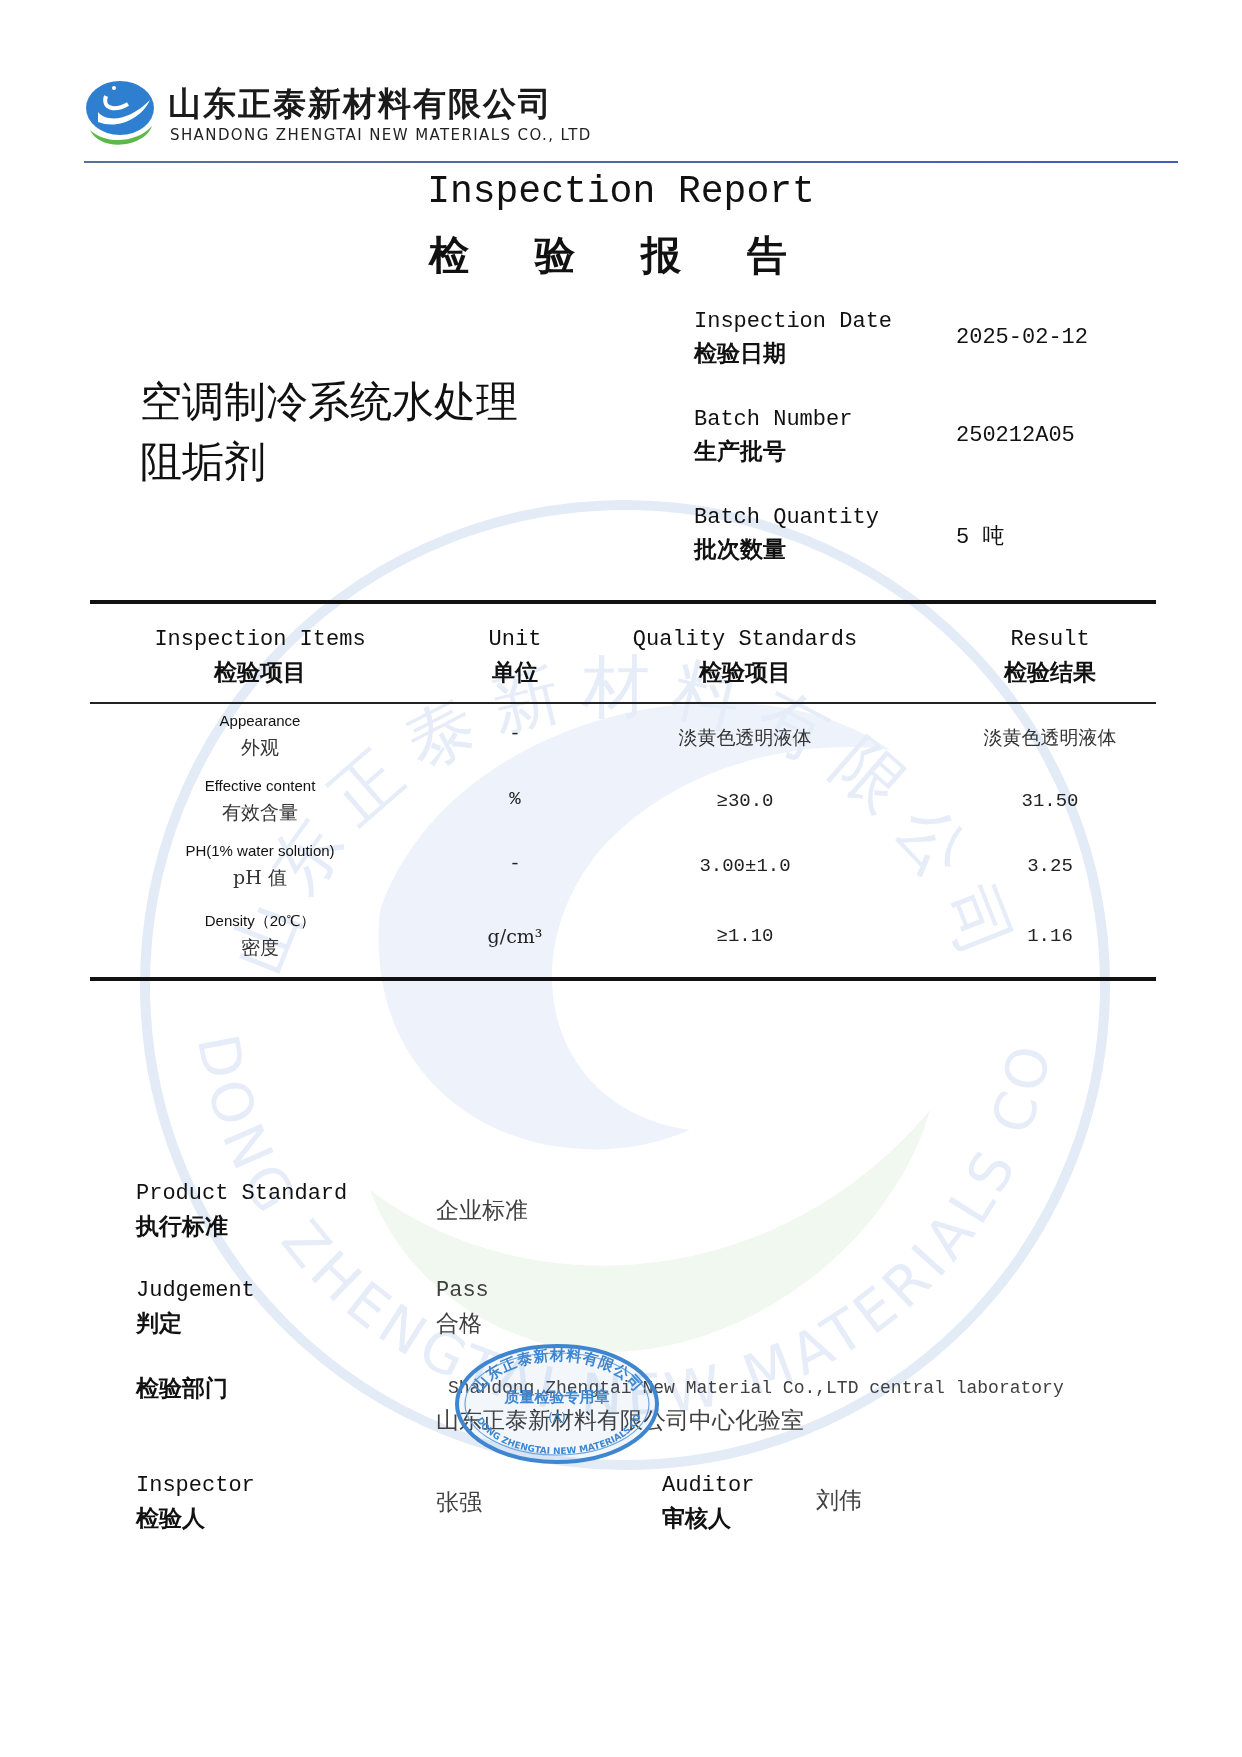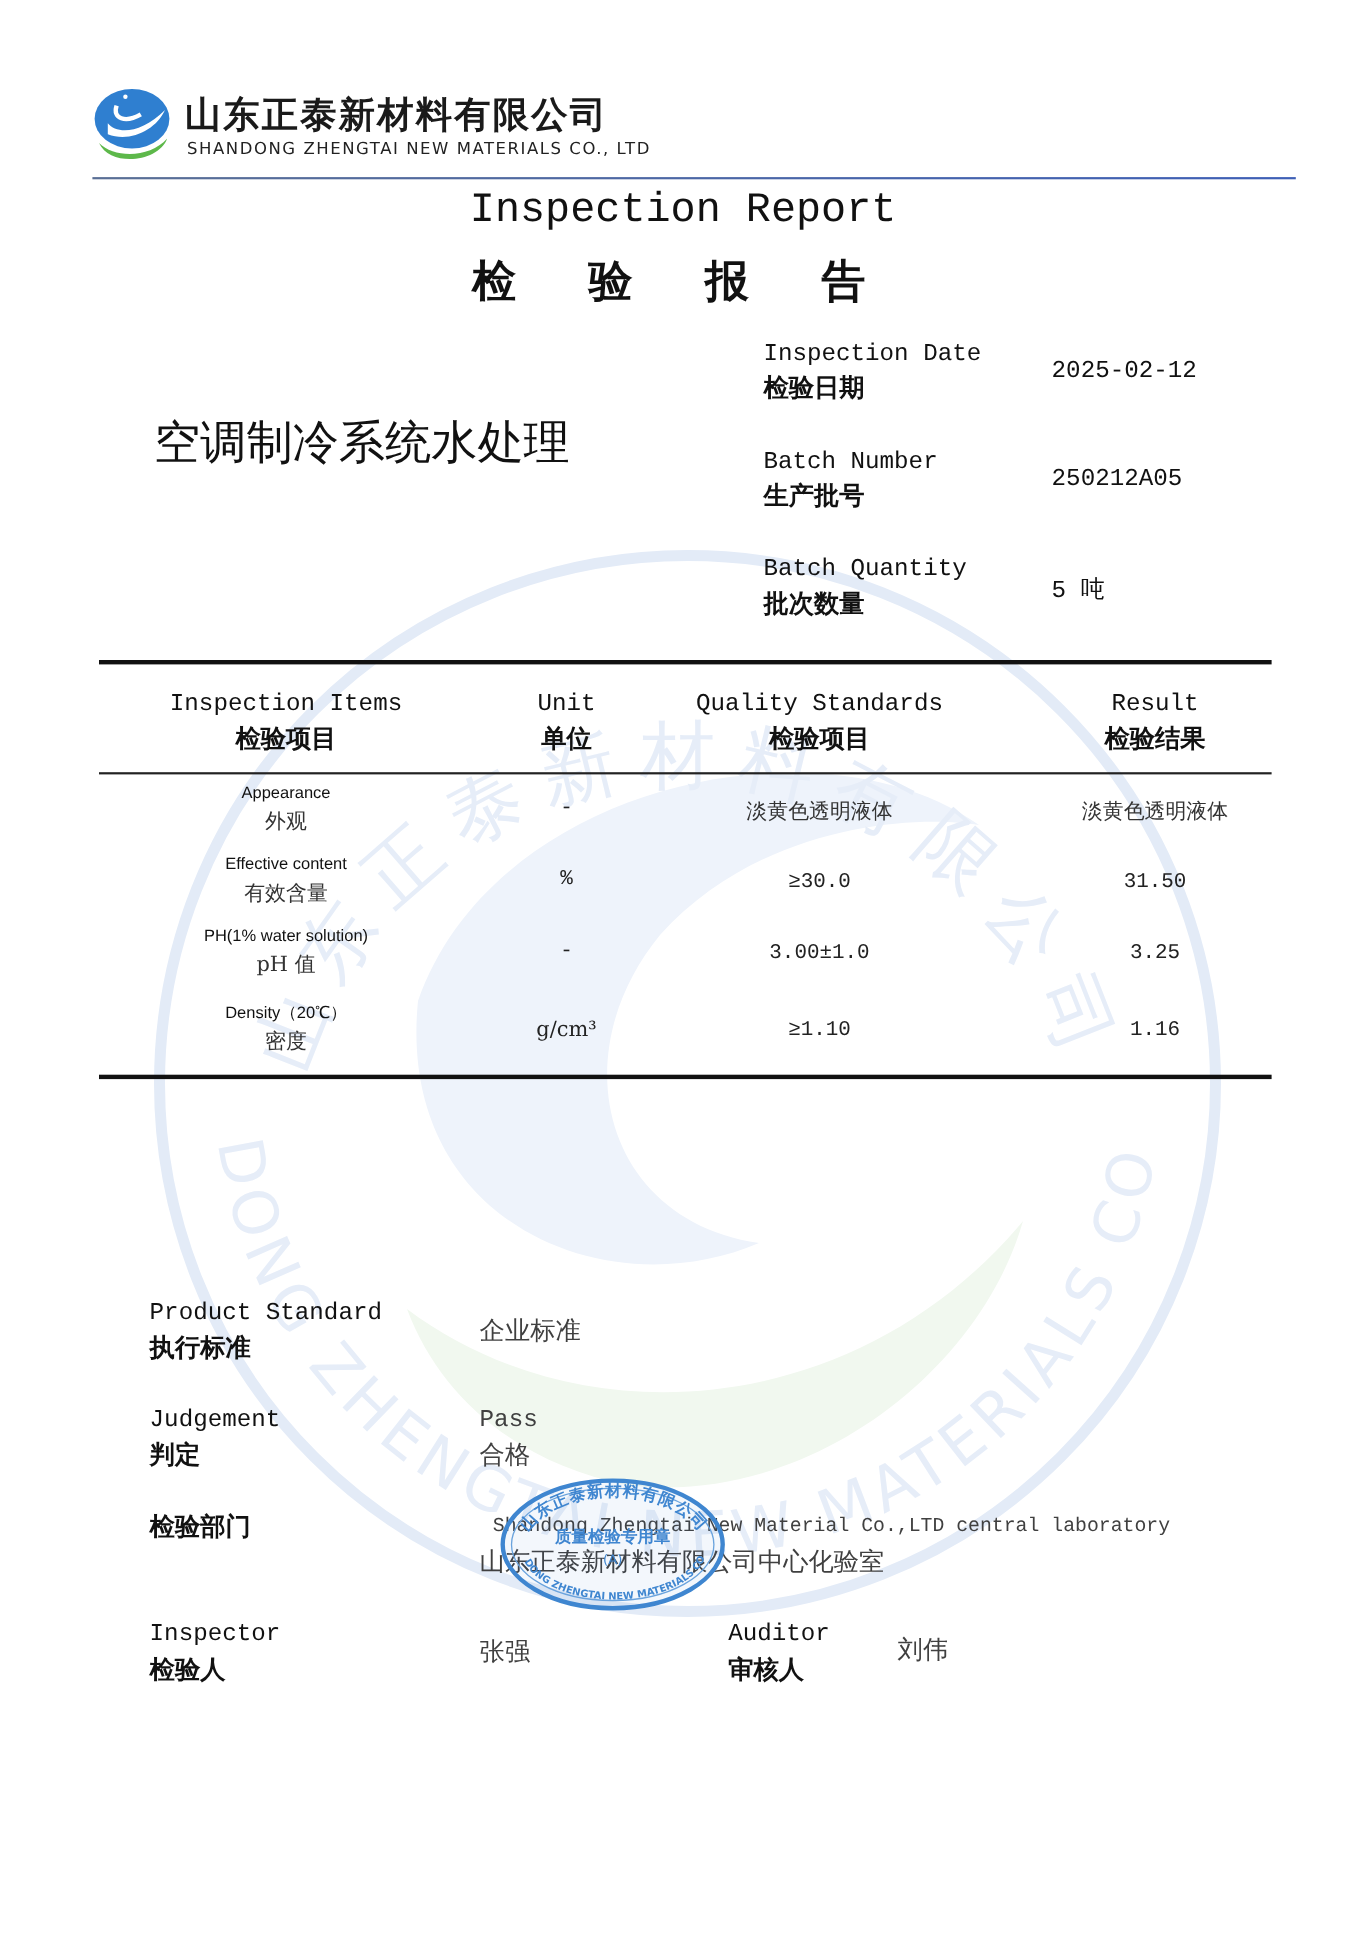--- a/index.html
+++ b/index.html
@@ -73,20 +73,21 @@
 </svg>
 <div class="co-cn">山东正泰新材料有限公司</div>
 <div class="co-en">SHANDONG ZHENGTAI NEW MATERIALS CO., LTD</div>
 <div class="rule-top"></div>
 
 <div class="title-en mono">Inspection Report</div>
 <div class="title-cn">检 验 报 告</div>
 
 <div class="product">
   <div>空调制冷系统水处理</div>
+  <div>阻垢剂</div>
 </div>
 
 <div class="meta-label mono" style="top:306px">
   <div>Inspection Date</div>
   <div class="cn">检验日期</div>
 </div>
 <div class="meta-val mono" style="top:325px">2025-02-12</div>
 
 <div class="meta-label mono" style="top:404px">
   <div>Batch Number</div>

